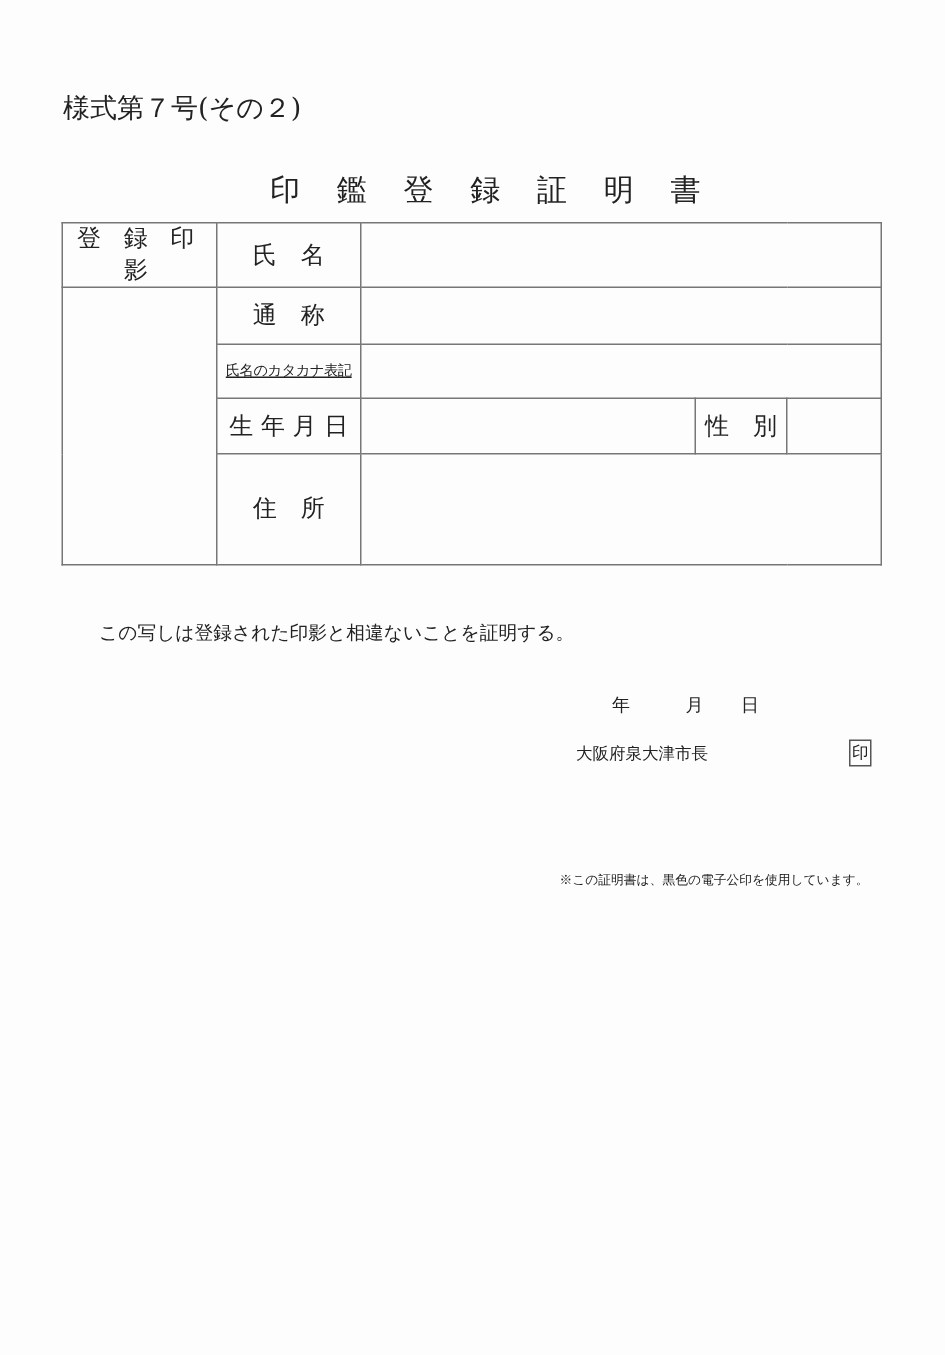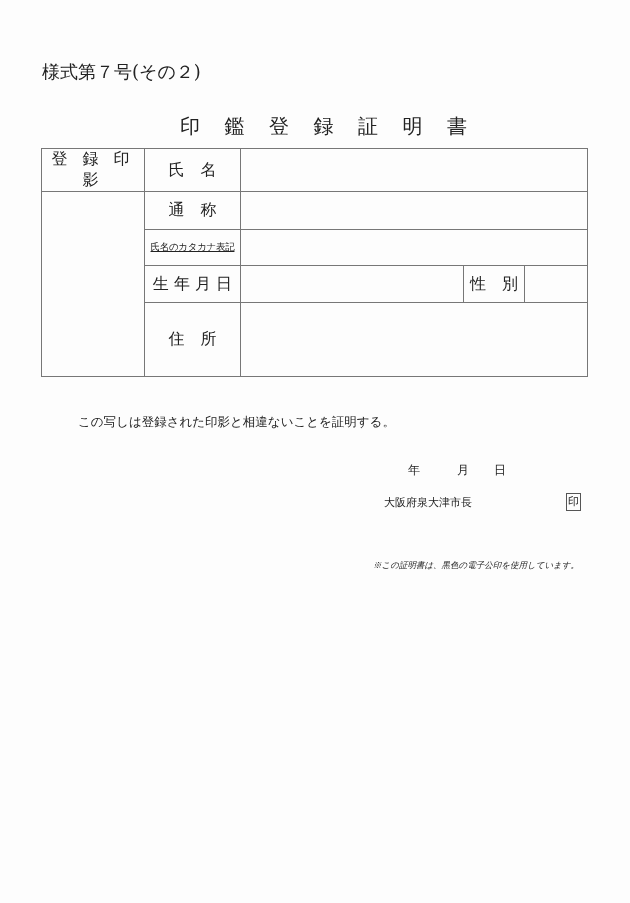--- a/index.html
+++ b/index.html
@@ -7,26 +7,26 @@
          font-family: "DejaVu Serif", "Liberation Serif", serif; color:#222; }
   .abs { position:absolute; white-space:nowrap; }
   .form-no { left:42px; top:60px; font-size:18px; }
   .title { left:180px; top:113px; font-size:20px; letter-spacing:0; display:flex; gap:0; }
   .title span { display:inline-block; width:44.5px; }
   table.cert { position:absolute; left:41px; top:148px; width:546px; height:223px;
                border-collapse:collapse; table-layout:fixed; }
   table.cert td { border:1.2px solid #777; padding:0; font-size:16px; text-align:center; vertical-align:middle; }
   .lbl-spaced { letter-spacing:5px; }
   .kata { font-size:9.5px !important; letter-spacing:-0.3px;text-decoration:underline; }
-  .statement { left:66px; top:414px; font-size:12.5px;margin-left:12px; }
+  .statement { left:66px; top:414px; font-size:12.5px; }
   .date { top:462px; font-size:12px; }
   .mayor { left:384px; top:495px; font-size:11px; }
   .seal { left:566px; top:493px; width:13px; height:16px; border:1px solid #555;
           font-size:11px; line-height:16px; text-align:center; }
-  .note { left:373px; top:560px; font-size:8.5px;font-style:italic; }
+  .note { left:373px; top:581px; font-size:8.5px; }
 </style>
 </head>
 <body>
 
 <div class="abs form-no">様式第７号(その２)</div>
 
 <div class="abs title">
   <span>印</span>
   <span>鑑</span>
   <span>登</span>

